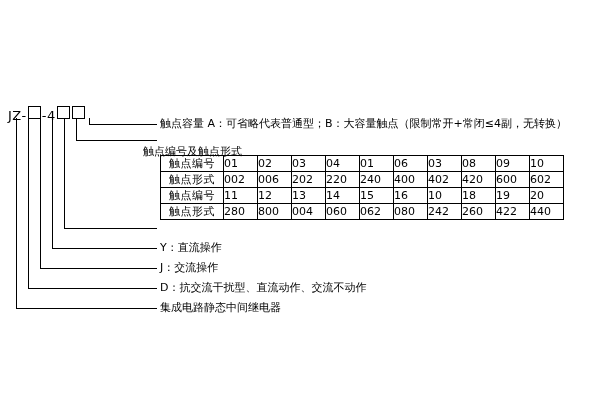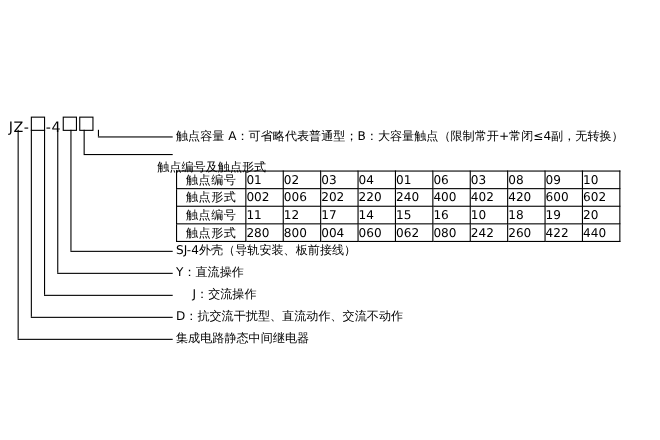--- a/index.html
+++ b/index.html
@@ -109,23 +109,22 @@
   <div class="hline" style="left:40px; top:268px; width:117px;"></div>
 
   <div class="vline" style="left:28px; top:118px; height:170px;"></div>
   <div class="hline" style="left:28px; top:288px; width:129px;"></div>
 
   <div class="vline" style="left:16px; top:118px; height:190px;"></div>
   <div class="hline" style="left:16px; top:308px; width:141px;"></div>
 
   <div class="callout" style="left:160px; top:117px;">触点容量   A：可省略代表普通型；B：大容量触点（限制常开+常闭≤4副，无转换）</div>
   <div class="callout" style="left:143px; top:133px;margin-top:12px;">触点编号及触点形式</div>
-  <div class="callout" style="left:160px; top:221px;">SJ-4外壳（导轨安装、板前接线）</div>
   <div class="callout" style="left:160px; top:241px;">Y：直流操作</div>
-  <div class="callout" style="left:160px; top:261px;margin-left:15px;">J：交流操作</div>
+  <div class="callout" style="left:160px; top:261px;">J：交流操作</div>
   <div class="callout" style="left:160px; top:281px;">D：抗交流干扰型、直流动作、交流不动作</div>
   <div class="callout" style="left:160px; top:301px;">集成电路静态中间继电器</div>
 
   <div class="tbl-wrap">
     <table class="contact-table">
       <tbody>
         <tr>
           <td class="hdr">触点编号</td>
           <td class="val">01</td>
           <td class="val">02</td>
@@ -148,21 +147,21 @@
           <td class="val">400</td>
           <td class="val">402</td>
           <td class="val">420</td>
           <td class="val">600</td>
           <td class="val">602</td>
         </tr>
         <tr>
           <td class="hdr">触点编号</td>
           <td class="val">11</td>
           <td class="val">12</td>
-          <td class="val">17</td>
+          <td class="val">13</td>
           <td class="val">14</td>
           <td class="val">15</td>
           <td class="val">16</td>
           <td class="val">10</td>
           <td class="val">18</td>
           <td class="val">19</td>
           <td class="val">20</td>
         </tr>
         <tr>
           <td class="hdr">触点形式</td>

